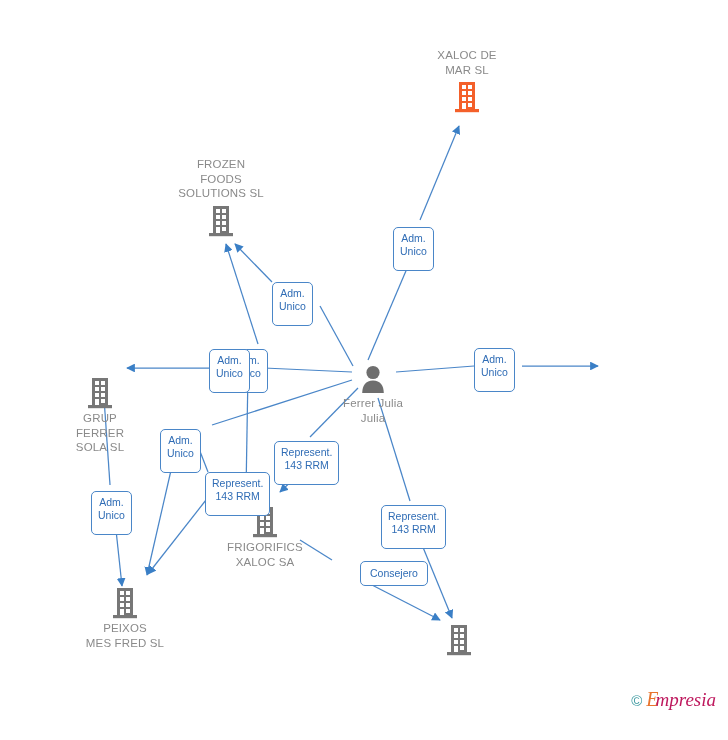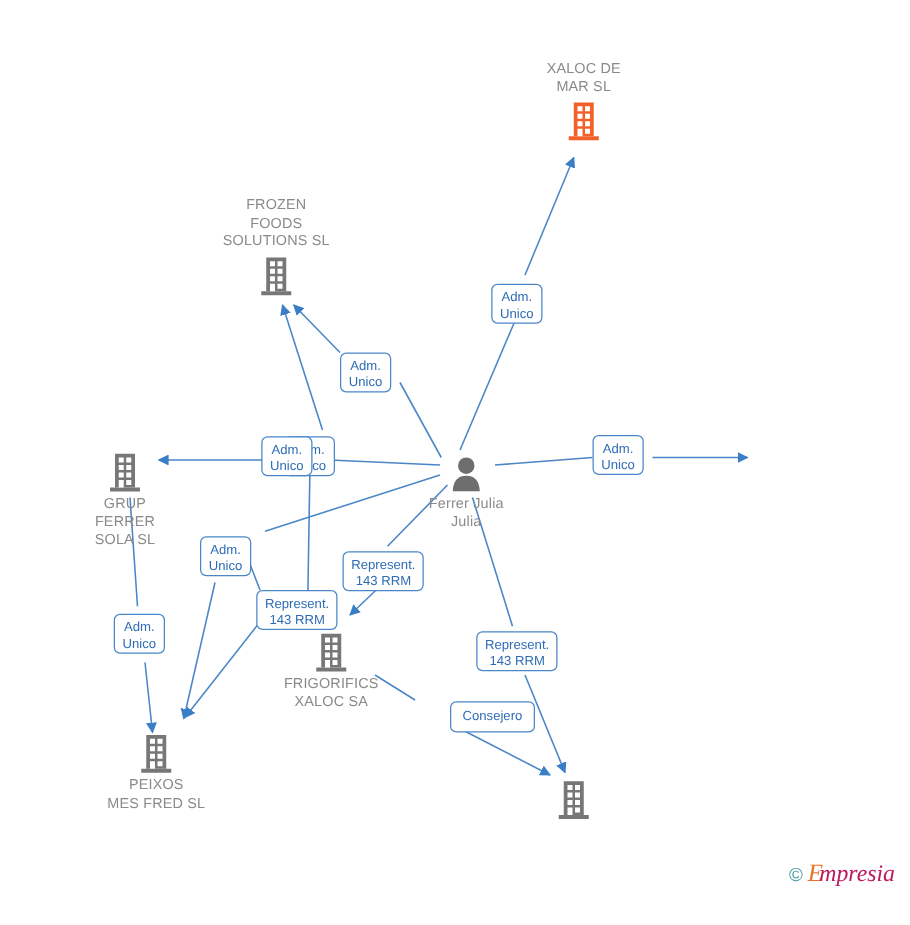--- a/index.html
+++ b/index.html
@@ -62,21 +62,21 @@
     position: absolute;
     z-index: 9;
     box-sizing: border-box;
     border: 1px solid #4a86c8;
     border-radius: 5px;
     background: #ffffff;
     color: #2f6cb5;
     font-size: 10.5px;
     line-height: 13px;
     text-align: center;
-    padding: 4px 6px 0 6px;
+    padding: 4px 6px 12px 6px;
     white-space: pre-line;
     box-shadow: none;
   }
   .edge-label.one-line {
     padding: 5px 9px;
     margin-left: 32px;
   }
   .edge-label.ghost {
     z-index: 8;
   }
@@ -195,21 +195,21 @@
         <rect x="14" y="11" width="4" height="4" fill="#ffffff"></rect>
         <rect x="8" y="17" width="4" height="4" fill="#ffffff"></rect>
         <rect x="14" y="17" width="4" height="4" fill="#ffffff"></rect>
         <rect x="8" y="23" width="4" height="6" fill="#ffffff"></rect>
         <rect x="14" y="23" width="4" height="4" fill="#ffffff"></rect>
       </svg>
     </span>
   </div>
 
 
-  <div class="node" style="left:100px; top:361px;">
+  <div class="node" style="left:100px; top:376px;">
     <span class="icon-wrap">
       <svg width="26" height="33" viewBox="0 0 26 33" aria-hidden="true">
         <rect x="5" y="2" width="16" height="27" fill="#777777"></rect>
         <rect x="1" y="29" width="24" height="3.2" fill="#777777"></rect>
         <rect x="8" y="5" width="4" height="4" fill="#ffffff"></rect>
         <rect x="14" y="5" width="4" height="4" fill="#ffffff"></rect>
         <rect x="8" y="11" width="4" height="4" fill="#ffffff"></rect>
         <rect x="14" y="11" width="4" height="4" fill="#ffffff"></rect>
         <rect x="8" y="17" width="4" height="4" fill="#ffffff"></rect>
         <rect x="14" y="17" width="4" height="4" fill="#ffffff"></rect>

